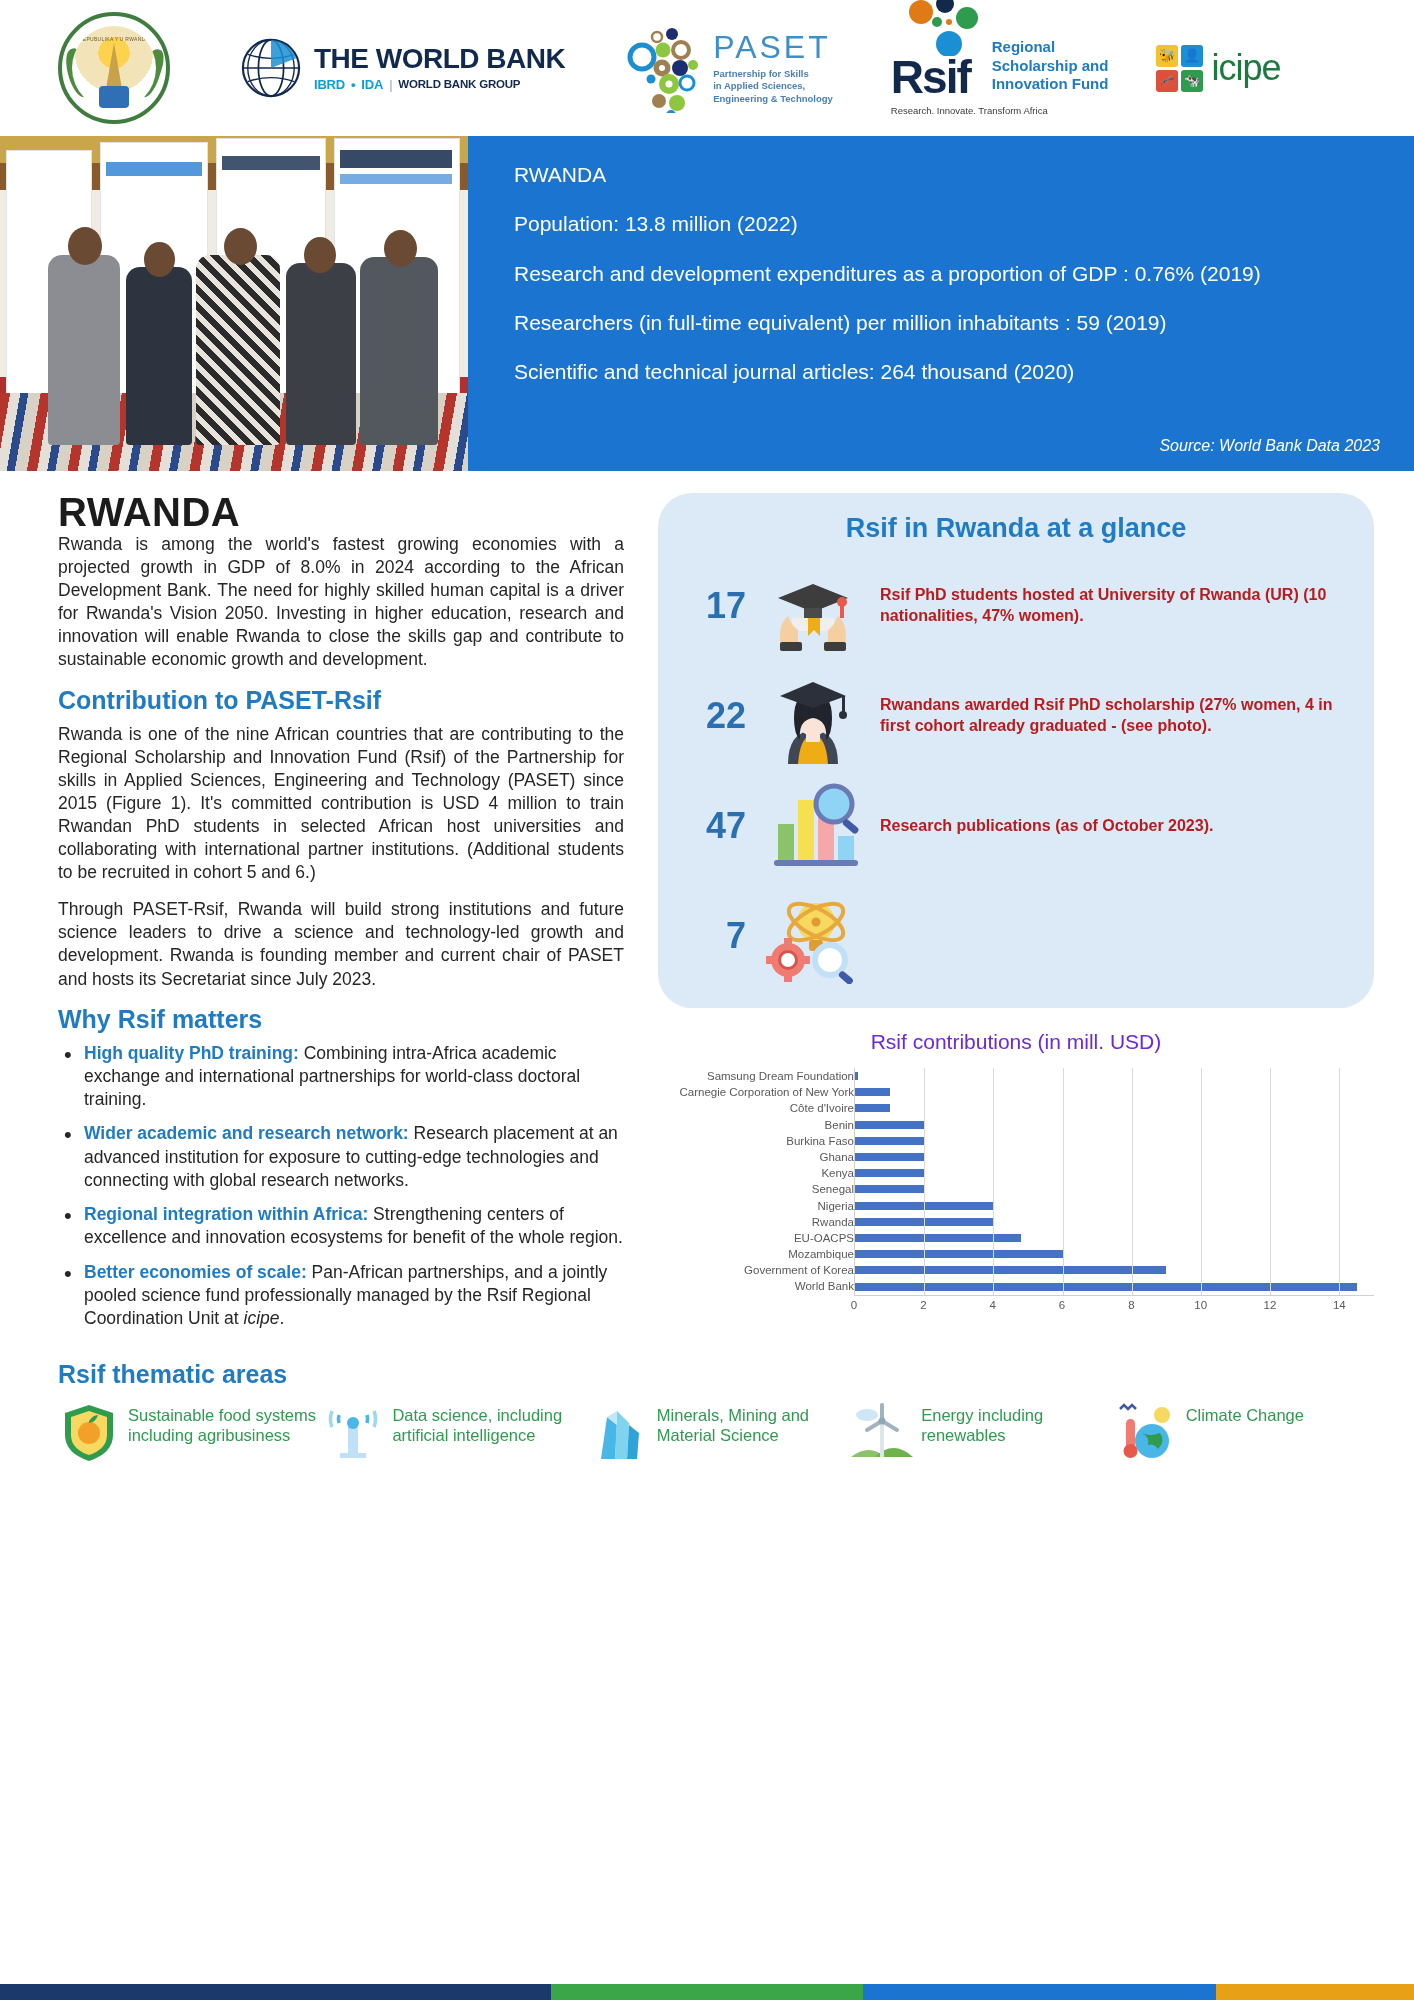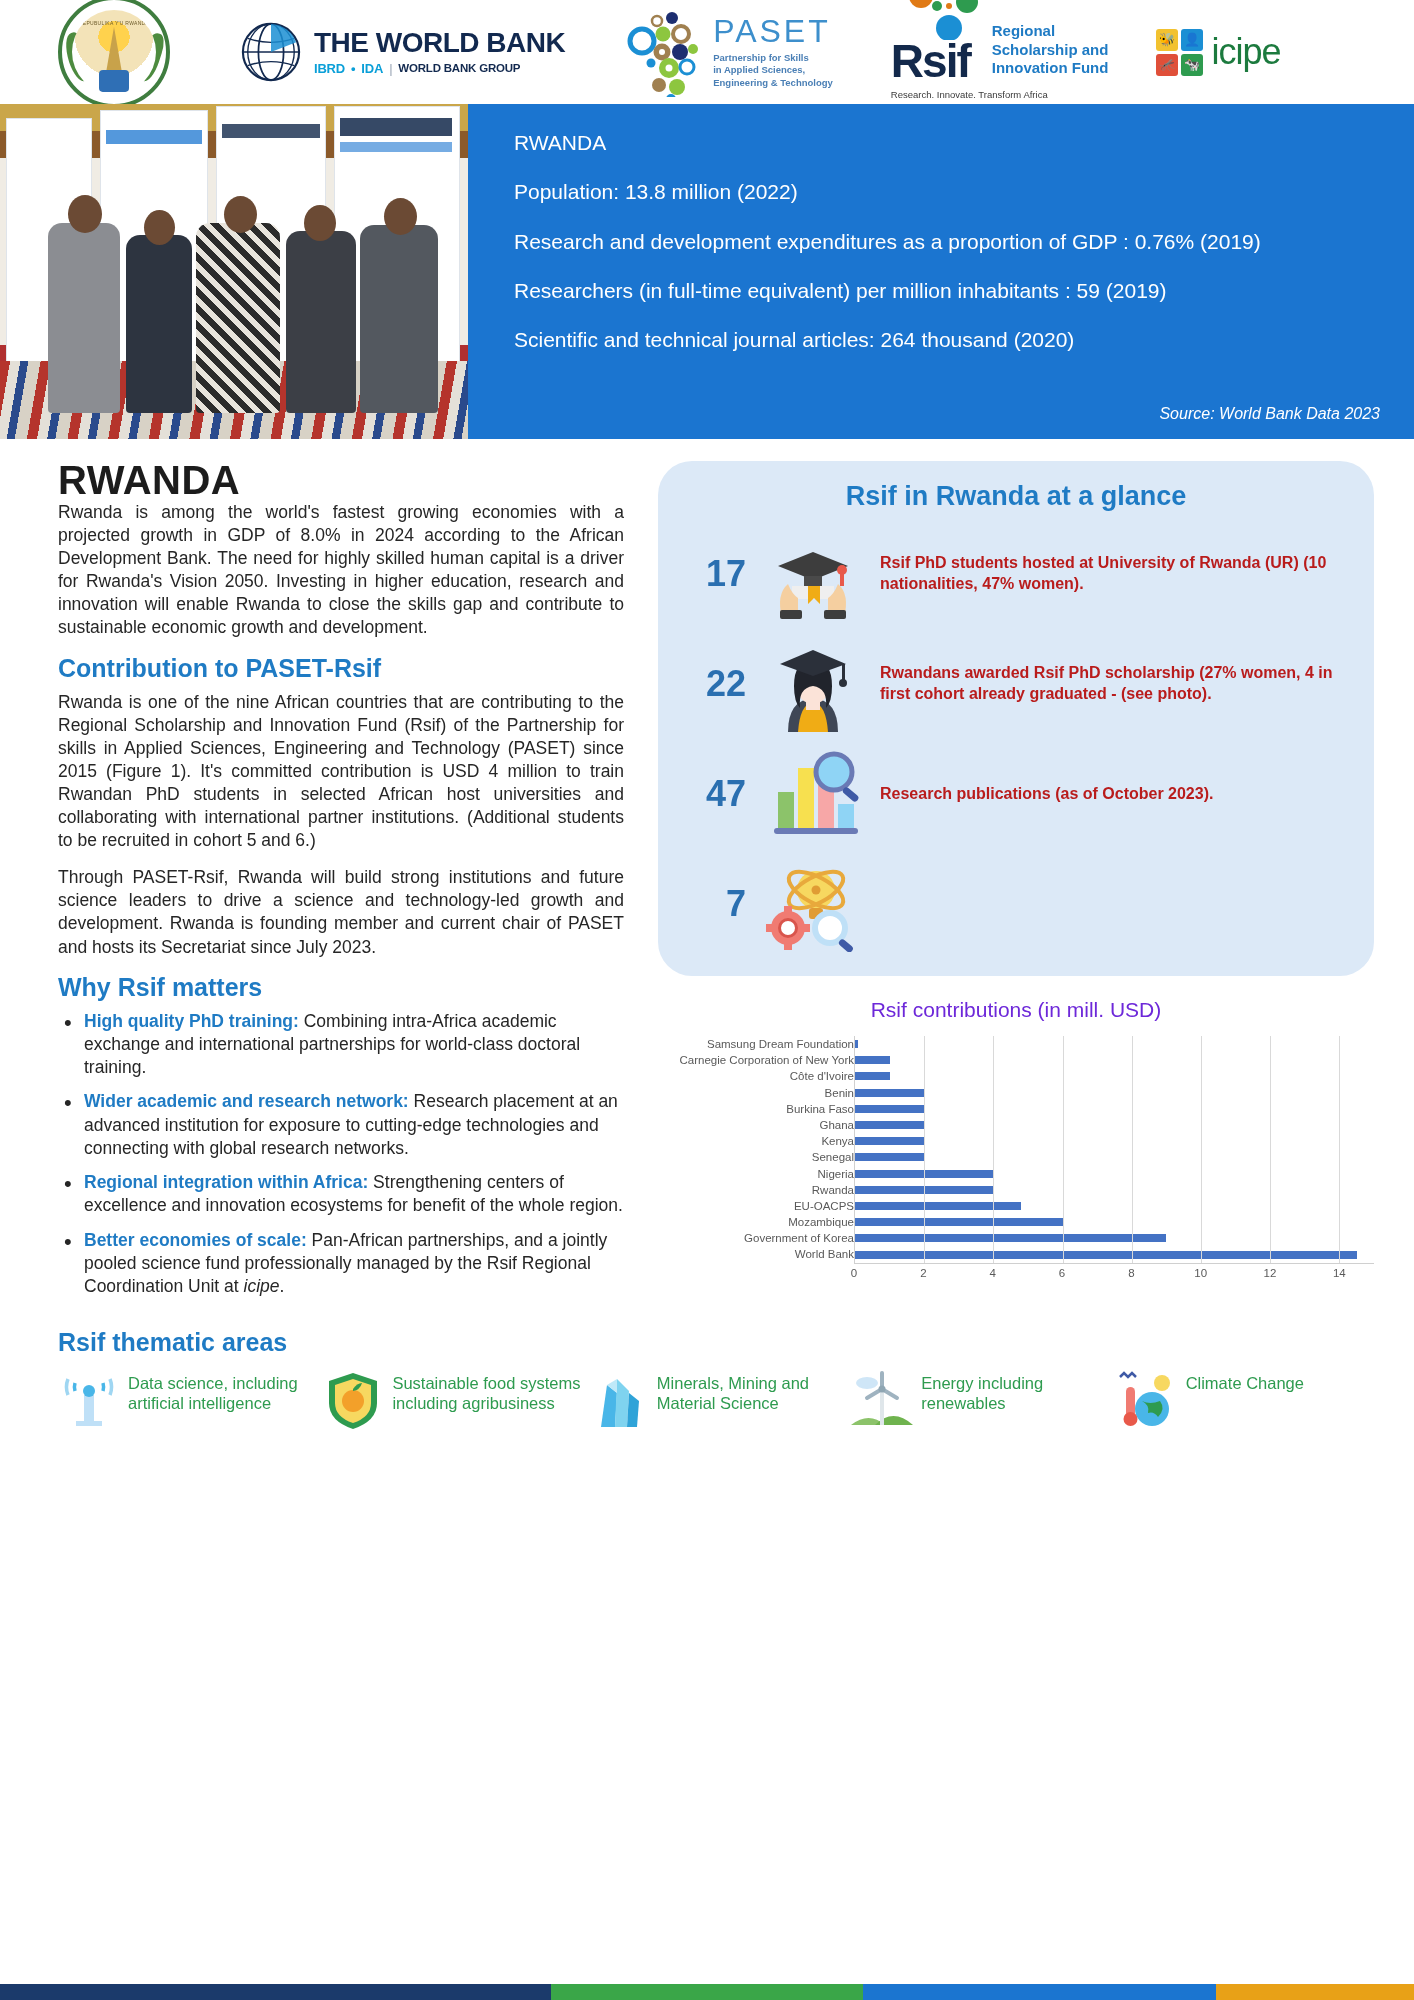--- a/index.html
+++ b/index.html
@@ -6,21 +6,21 @@
   body {
     width: 1414px; height: 2000px;
     font-family: "Liberation Sans", sans-serif;
     background: #ffffff;
     position: relative;
     overflow: hidden;
   }
 
   
   .header-bar {
-    height: 104px;
+    height: 136px;
     display: flex;
     align-items: center;
     padding: 0 40px;
     gap: 0px;
     background: #fff;
   }
   .logo-slot { display:flex; align-items:center; justify-content:center; }
 
   
   .coa {
@@ -513,42 +513,42 @@
 
   </div>
 </div>
 
 <div class="themes-head">Rsif thematic areas</div>
 <div class="themes">
 
   <div class="theme">
     <div class="theme-ico">
       <svg viewBox="0 0 62 62">
+        <path d="M31 4 L55 12 v22 q0 18 -24 26 q-24 -8 -24 -26 V12 Z" fill="#2e9b4f"></path>
+        <path d="M31 10 L49 16 v18 q0 14 -18 20 q-18 -6 -18 -20 V16 Z" fill="#f7d860"></path>
+        <circle cx="31" cy="32" r="11" fill="#f3a02a"></circle>
+        <path d="M31 20 q4 -6 9 -6 q-2 7 -9 8 Z" fill="#2e9b4f"></path>
+      </svg>
+    </div>
+    <div class="theme-txt">Sustainable food systems including agribusiness</div>
+  </div>
+
+  <div class="theme">
+    <div class="theme-ico">
+      <svg viewBox="0 0 62 62">
         <rect x="26" y="26" width="10" height="30" fill="#bfe0f7"></rect>
         <rect x="18" y="52" width="26" height="5" fill="#bfe0f7"></rect>
         <circle cx="31" cy="22" r="6" fill="#49b6e8"></circle>
         <path d="M17 22 a14 14 0 0 1 0 -8" fill="none" stroke="#49b6e8" stroke-width="3.5"></path>
         <path d="M45 22 a14 14 0 0 0 0 -8" fill="none" stroke="#49b6e8" stroke-width="3.5"></path>
         <path d="M10 26 a22 22 0 0 1 0 -16" fill="none" stroke="#9fd6f2" stroke-width="3.5"></path>
         <path d="M52 26 a22 22 0 0 0 0 -16" fill="none" stroke="#9fd6f2" stroke-width="3.5"></path>
       </svg>
     </div>
     <div class="theme-txt">Data science, including artificial intelligence</div>
-  </div>
-
-  <div class="theme">
-    <div class="theme-ico">
-      <svg viewBox="0 0 62 62">
-        <path d="M31 4 L55 12 v22 q0 18 -24 26 q-24 -8 -24 -26 V12 Z" fill="#2e9b4f"></path>
-        <path d="M31 10 L49 16 v18 q0 14 -18 20 q-18 -6 -18 -20 V16 Z" fill="#f7d860"></path>
-        <circle cx="31" cy="32" r="11" fill="#f3a02a"></circle>
-        <path d="M31 20 q4 -6 9 -6 q-2 7 -9 8 Z" fill="#2e9b4f"></path>
-      </svg>
-    </div>
-    <div class="theme-txt">Sustainable food systems including agribusiness</div>
   </div>
 
   <div class="theme">
     <div class="theme-ico">
       <svg viewBox="0 0 62 62">
         <path d="M14 58 L20 16 L30 24 L28 58 Z" fill="#49b6e8"></path>
         <path d="M28 58 L30 10 L42 22 L40 58 Z" fill="#7fd3ef"></path>
         <path d="M40 58 L42 24 L52 32 L50 58 Z" fill="#2fa3d8"></path>
         <path d="M20 16 L30 10 L30 24 Z" fill="#bfe9f8"></path>
       </svg>

